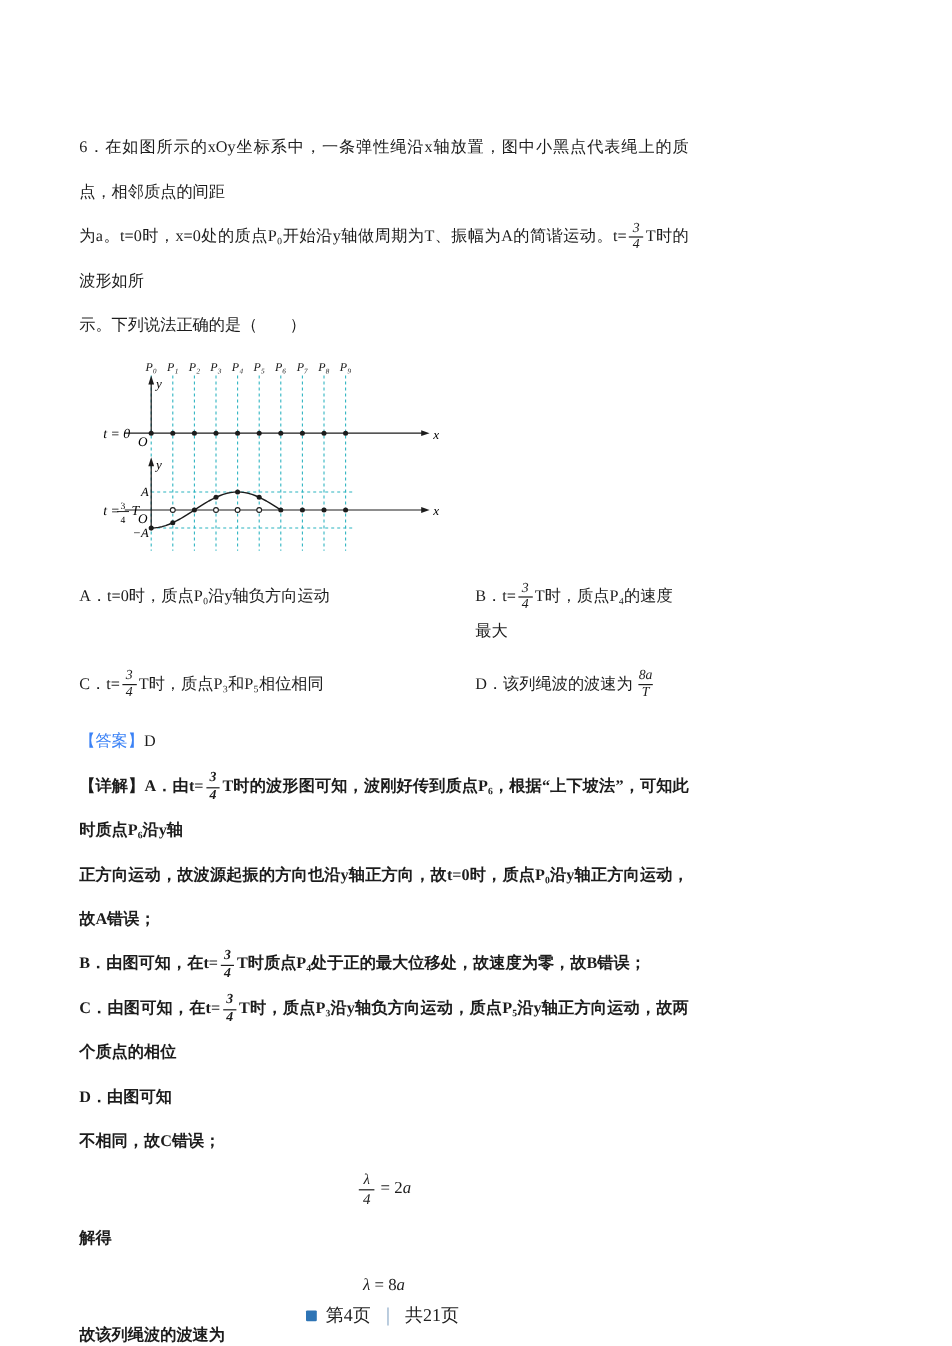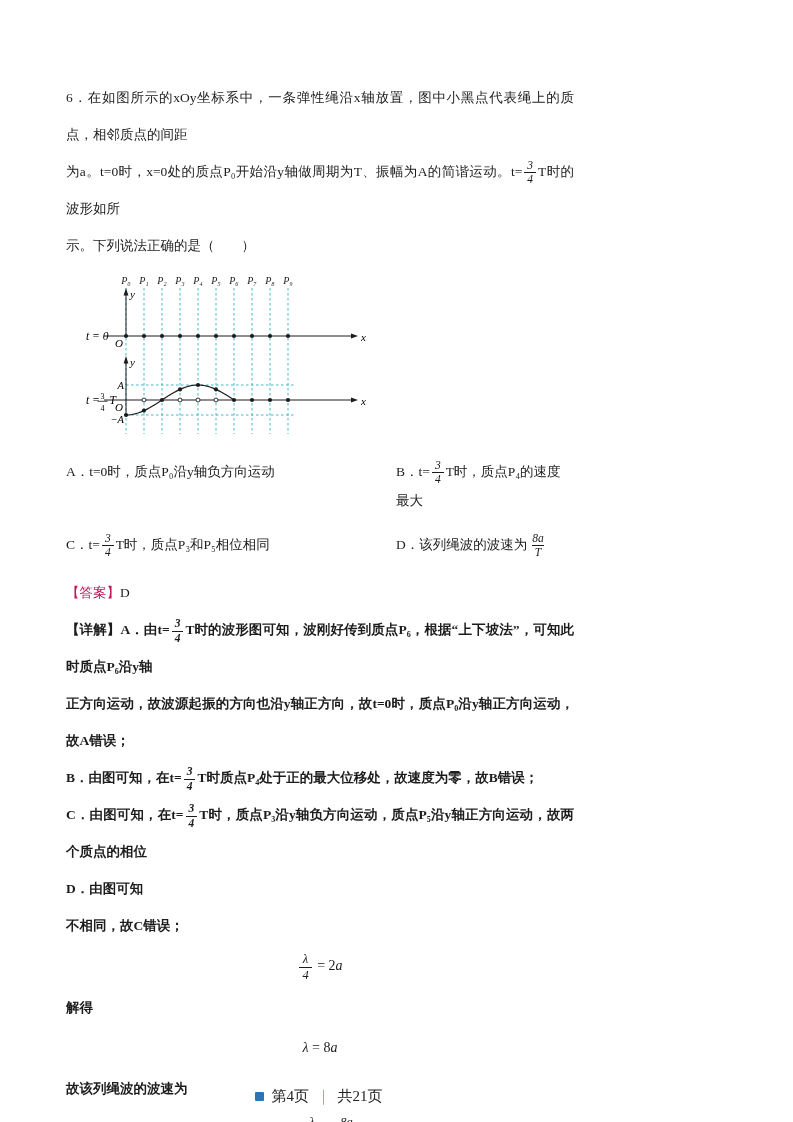--- a/index.html
+++ b/index.html
@@ -1,35 +1,35 @@
 <!DOCTYPE html>
 <html><head>
 <meta charset="utf-8">
 <style>
   html,body{margin:0;padding:0;background:#ffffff;}
   .page{
     width:638px;height:1122px;box-sizing:border-box;position:relative;overflow:hidden;
     background:#ffffff;color:#1c1c1c;
     font-family:"Liberation Serif","DejaVu Serif",serif;font-size:13.5px;
-    padding:79px 64px 0 66px;
+    padding:104px 64px 0 66px;
   }
   p{margin:0;}
   i{font-style:italic;font-family:"Liberation Serif","DejaVu Serif",serif;}
   .tline{line-height:37px;text-align:justify;}
   .detail{line-height:37px;text-align:justify;font-weight:bold;}
   .f{display:inline-flex;flex-direction:column;align-items:center;vertical-align:middle;
      margin:0 2px;line-height:1.15;font-size:11.5px;font-style:italic;}
   .f .fn,.f .fd{display:block;padding:0 3px;text-align:center;}
   .f .fd{border-top:1px solid #1c1c1c;}
   .figure-wrap{margin:10px 0 4px 20px;}
   .options{margin-top:12px;}
   .opt-row{display:flex;align-items:flex-start;margin-bottom:16px;}
   .opt{width:330px;line-height:28px;}
   .opt + .opt{flex:1;width:auto;}
-  .blue{color:#be185d;}
+  .blue{color:#3b82f6;}
   .ansline{line-height:36px;margin-top:2px;}
   .formula{text-align:center;line-height:30px;margin:7px 0;font-size:14px;}
   .formula .f{font-size:12.5px;}
   .footer{
     position:absolute;left:0;right:0;bottom:16px;
     display:flex;justify-content:center;align-items:center;gap:7px;font-size:15px;color:#222;
   }
   .footer-logo{width:9px;height:9px;background:#2e74b5;border-radius:1px;display:inline-block;}
   .footer-sep{color:#8aa8c6;}
   svg text{font-family:"Liberation Serif","DejaVu Serif",serif;}

